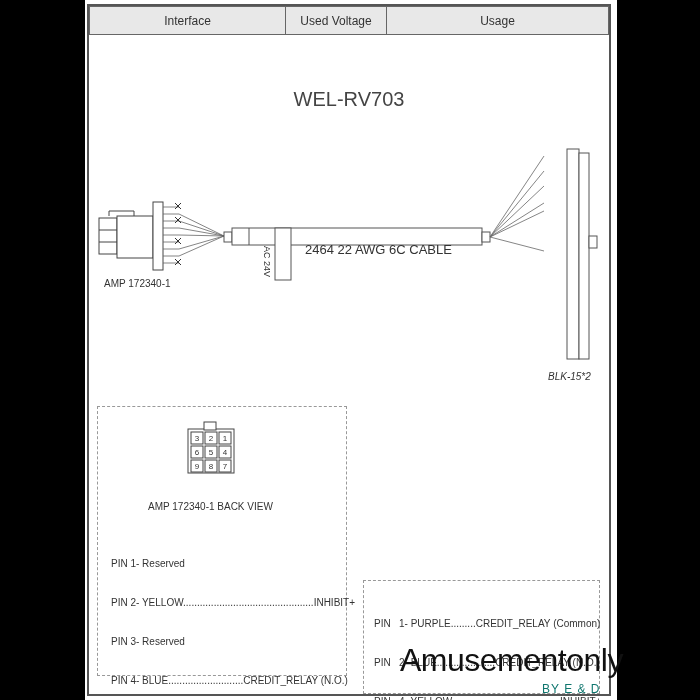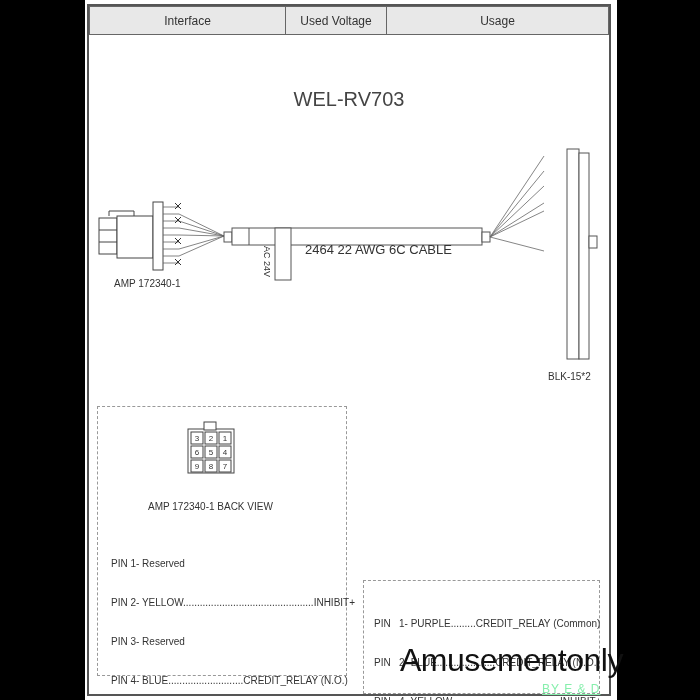--- a/index.html
+++ b/index.html
@@ -9,21 +9,21 @@
   table.spec{position:absolute;left:0;top:0;width:520px;border-collapse:collapse;font-size:12px;}
   table.spec td{border:1px solid #666;text-align:center;height:27px;padding:0;}
   table.spec tr.hdr td{background:#e8e8e8;}
   .title{position:absolute;left:0;width:520px;top:82px;text-align:center;font-size:20px;color:#444;}
   svg.diag{position:absolute;left:0;top:0;}
   .lbl{position:absolute;font-size:10px;color:#333;white-space:nowrap;}
   .box{position:absolute;border:1.5px dashed #999;box-sizing:border-box;}
   .pins{position:absolute;font-size:10px;line-height:13px;color:#333;white-space:pre;}
   .pins div{height:13px;}
   .wm{position:absolute;left:400px;top:642px;font-size:32px;color:#111;font-weight:300;letter-spacing:-0.5px;}
-  .wm2{position:absolute;left:542px;top:682px;font-size:12px;color:#86efac;letter-spacing:1px;text-decoration:underline;}
+  .wm2{position:absolute;left:542px;top:682px;font-size:12px;color:#0f766e;letter-spacing:1px;}
 </style>
 </head>
 <body>
 
 <div class="page">
   <div class="frame">
     <table class="spec">
       <tbody>
           <tr class="hdr">
         <td style="width:195px">Interface</td>
@@ -82,24 +82,24 @@
           <path d="M401 231 L455 205"></path>
           <path d="M401 231 L455 245"></path>
       </g>
       <g stroke="#555" fill="#fff" stroke-width="1">
         <rect x="478" y="143" width="12" height="210"></rect>
         <rect x="490" y="147" width="10" height="206"></rect>
         <rect x="500" y="230" width="8" height="12"></rect>
       </g>
     </svg>
 
-    <div class="lbl" style="left:25px;top:272px;">AMP 172340-1</div>
+    <div class="lbl" style="left:15px;top:272px;">AMP 172340-1</div>
     <div class="lbl" style="left:216px;top:224px;font-size:13px;margin-top:12px;">2464  22 AWG  6C  CABLE</div>
     <div class="lbl" style="left:183px;top:240px;font-size:9px;transform:rotate(90deg);transform-origin:left top;"><span>AC  24V</span></div>
-    <div class="lbl" style="left:459px;top:365px;">BLK-15*2</div>
+    <div class="lbl" style="left:459px;top:365px;font-style:italic;">BLK-15*2</div>
 
     <div class="box" style="left:8px;top:400px;width:250px;height:270px;">
       <svg style="position:absolute;left:82px;top:12px;" width="60" height="60">
         <rect x="8" y="10" width="46" height="44" fill="#fff" stroke="#444"></rect>
         <rect x="24" y="3" width="12" height="8" fill="#fff" stroke="#444"></rect>
         <g stroke="#444" fill="#fff">
           <rect x="11" y="13" width="12" height="12"></rect>
             <rect x="25" y="13" width="12" height="12"></rect>
             <rect x="39" y="13" width="12" height="12"></rect>
           <rect x="11" y="27" width="12" height="12"></rect>

